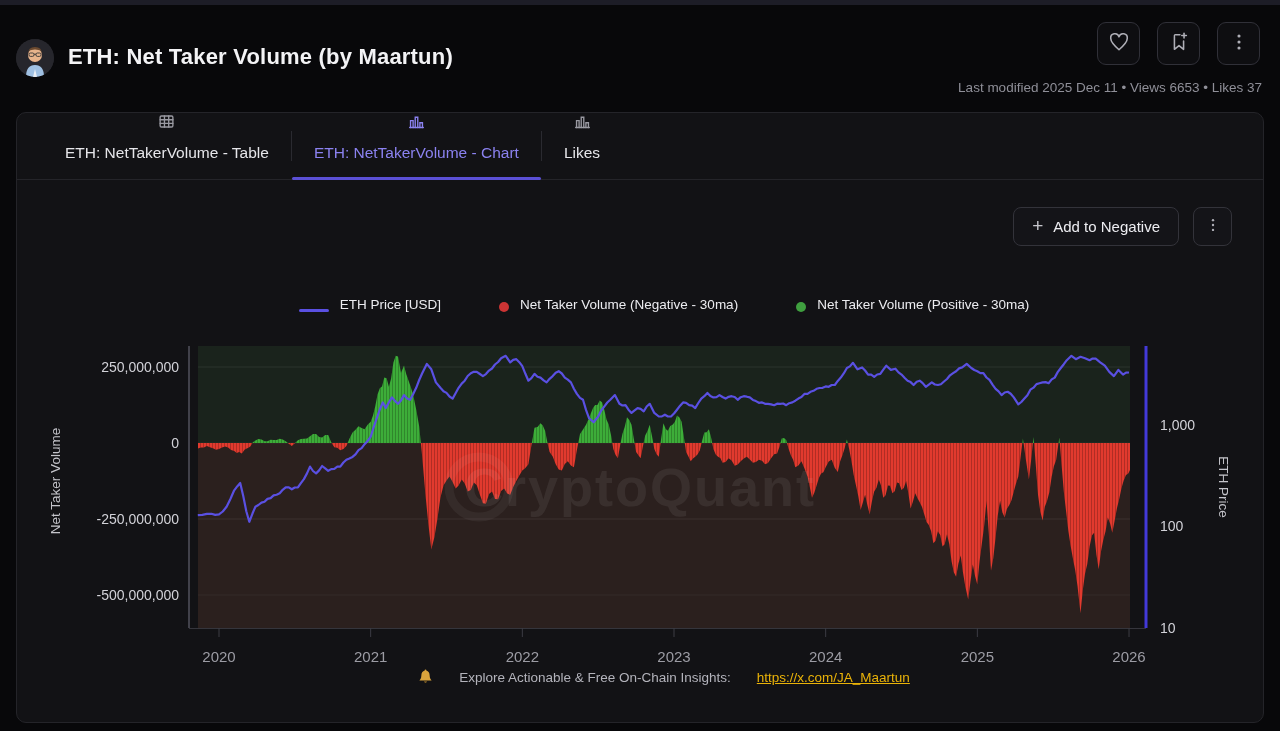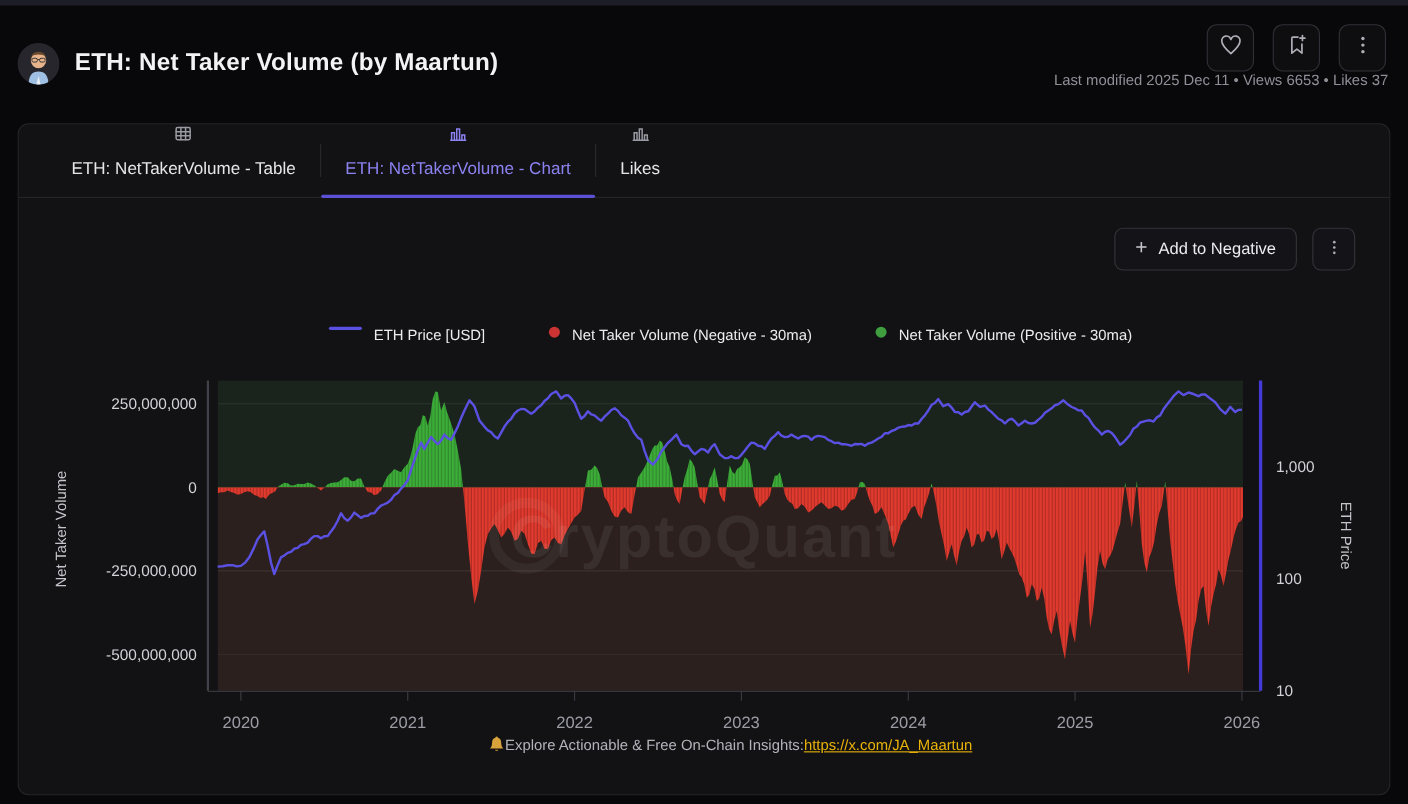--- a/index.html
+++ b/index.html
@@ -10,50 +10,50 @@
     -webkit-font-smoothing:antialiased;
   }
   .top-strip{position:absolute;left:0;top:0;width:1280px;height:5px;background:#1d1d27;}
   
   .avatar{position:absolute;left:16px;top:39px;width:38px;height:38px;border-radius:50%;overflow:hidden;background:#26262c;}
   .page-title{position:absolute;left:68px;top:44px;font-size:22px;font-weight:700;color:#f3f3f5;letter-spacing:.2px;}
   .header-actions{position:absolute;right:20px;top:22px;display:flex;gap:17px;}
   .icon-btn{width:41px;height:41px;border:1px solid #303038;border-radius:9px;background:#0e0e11;
     display:flex;align-items:center;justify-content:center;cursor:pointer;}
   .icon-btn svg{stroke:#aeaeb6;fill:none;stroke-width:1.7;stroke-linecap:round;stroke-linejoin:round;}
-  .meta{position:absolute;right:18px;top:65px;font-size:13.5px;color:#8f8f98;}
+  .meta{position:absolute;right:18px;top:80px;font-size:13.5px;color:#8f8f98;}
   
   .panel{position:absolute;left:16px;top:112px;width:1246px;height:609px;background:#121215;
     border:1px solid #242429;border-radius:10px;}
   .tabs{position:absolute;left:0;top:0;right:0;height:66px;display:flex;align-items:stretch;
     border-bottom:1px solid #242429;padding-left:26px;}
   .tab{position:relative;display:flex;align-items:center;gap:10px;padding:0 22px;font-size:15.5px;
     color:#e6e6ea;cursor:pointer;white-space:nowrap;flex-direction:column;}
   .tab svg{stroke:#9a9aa2;fill:none;stroke-width:1.6;stroke-linecap:round;}
   .tab.active{color:#8b82f0;}
   .tab.active svg{stroke:#8b82f0;}
   .tab.active::after{content:"";position:absolute;left:0;right:0;bottom:-1px;height:3px;background:#5b50d6;border-radius:2px;}
   .tab-divider{width:1px;background:#2a2a30;margin:18px 0;}
   .toolbar{position:absolute;top:94px;right:31px;display:flex;gap:14px;}
   .btn{height:37px;display:flex;align-items:center;gap:10px;padding:0 18px;border:1px solid #33333a;
     border-radius:8px;background:#141418;color:#ededf1;font-size:15px;cursor:pointer;}
   .btn .plus{font-size:19px;color:#c6c6cc;line-height:1;margin-top:-2px;}
   .btn-kebab{width:37px;padding:0;justify-content:center;}
   
   .legend{position:absolute;left:198px;top:297px;width:932px;display:flex;justify-content:center;
     gap:58px;align-items:center;font-size:13.5px;color:#ececf0;}
-  .legend-item{display:flex;align-items:flex-start;gap:11px;cursor:pointer;}
+  .legend-item{display:flex;align-items:flex-end;gap:11px;cursor:pointer;}
   .sw-line{width:30px;height:3px;border-radius:2px;}
   .sw-dot{width:10px;height:10px;border-radius:50%;}
   
   #chart{position:absolute;left:0;top:336px;width:1280px;height:336px;}
   #chart text{font-family:"Liberation Sans", sans-serif;}
   
   .chart-footer{position:absolute;left:188px;top:669px;width:952px;display:flex;justify-content:center;
-    align-items:center;gap:0;font-size:13.5px;color:#b3b3bb;}
+    align-items:center;gap:26px;font-size:13.5px;color:#b3b3bb;}
   .chart-footer a{color:#eab308;text-decoration:underline;cursor:pointer;}
 </style>
 </head>
 <body>
 
 <div class="top-strip"></div>
 
 <div class="avatar">
   <svg width="38" height="38" viewBox="0 0 38 38">
     <circle cx="19" cy="19" r="19" fill="#26262c"></circle>

